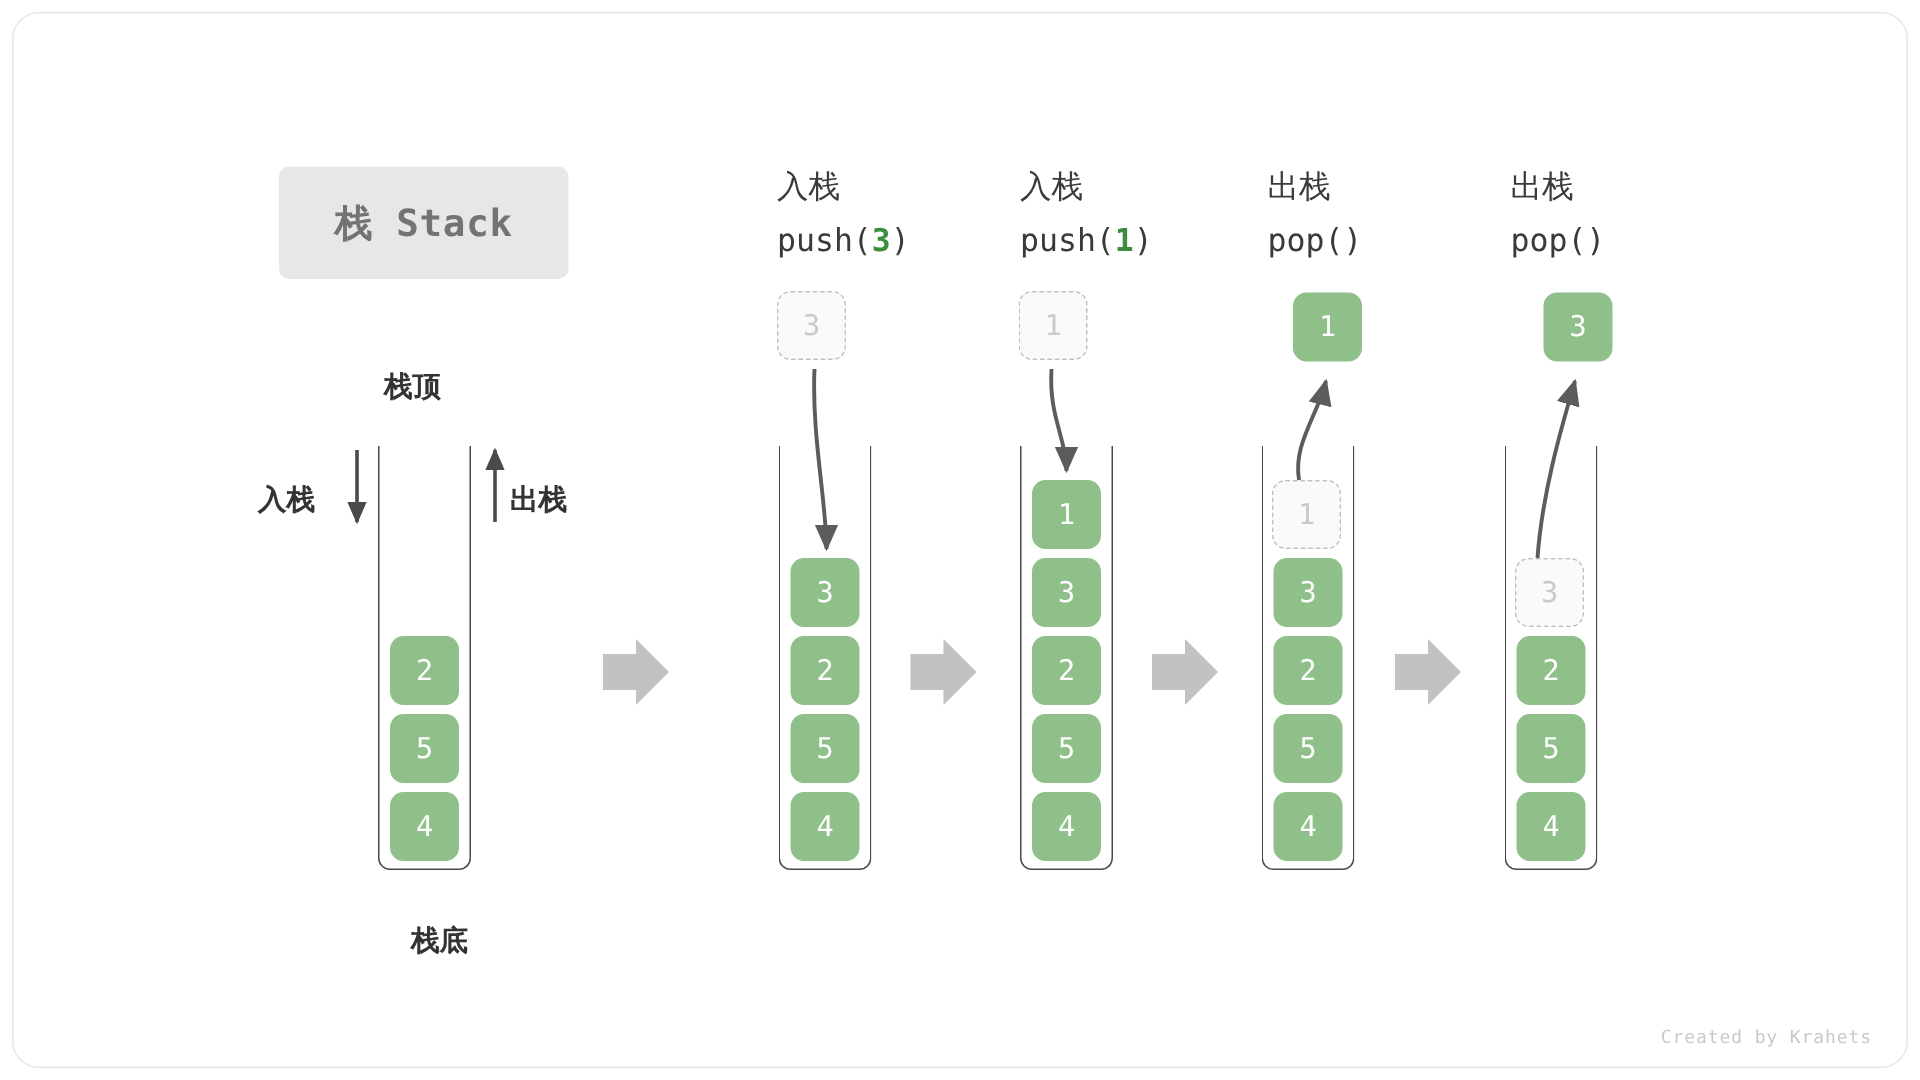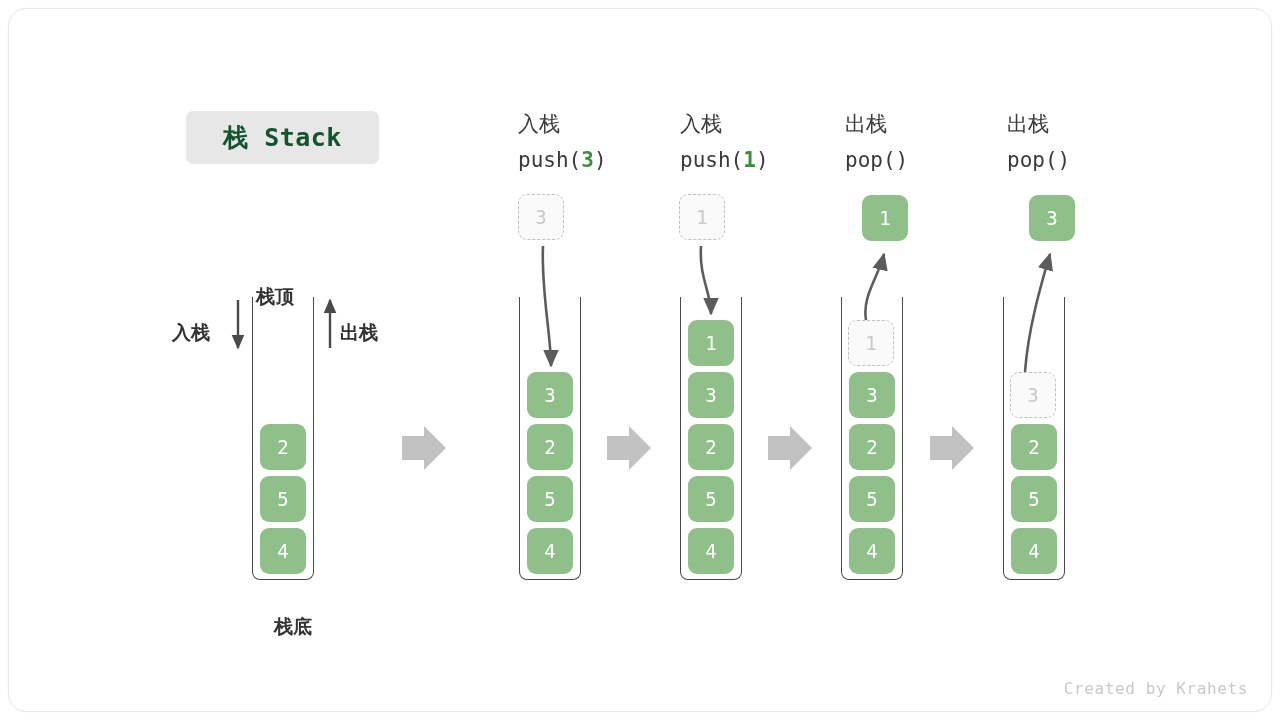--- a/index.html
+++ b/index.html
@@ -23,25 +23,25 @@
     background: #ffffff;
     border: 1px solid #e8e8e8;
     border-radius: 18px;
     box-shadow: 0 0 0 1px rgba(0,0,0,0.012);
   }
 
   
   #title-badge {
     position: absolute;
     left: 186px; top: 111px;
-    width: 193px; height: 53px;
+    width: 193px; height: 75px;
     background: #e7e7e7;
     border-radius: 7px;
     display: flex; align-items: center; justify-content: center;
-    color: #14532d;
+    color: #737373;
     font-size: 25px;
     font-weight: 700;
     letter-spacing: 0.5px;
     font-family: "DejaVu Sans Mono", "Liberation Mono", monospace;
   }
 
   
   .cn-label {
     position: absolute;
     color: #333333;
@@ -99,36 +99,36 @@
     position: absolute; left: 0; top: 0;
     width: 1280px; height: 720px;
     pointer-events: none;
   }
 
   
   #credit {
     position: absolute;
     right: 32px; bottom: 22px;
     color: #c9c9c9;
-    font-size: 16px;
+    font-size: 12px;
     letter-spacing: 0.6px;
     font-family: "DejaVu Sans Mono", "Liberation Mono", monospace;
   }
 </style>
 </head>
 <body>
 
 <div id="page">
   <div id="card"></div>
 
   <div id="title-badge">
     <span>栈 Stack</span>
   </div>
 
-  <div class="cn-label" style="left:256px; top:245px;margin-top:39px;">栈顶</div>
+  <div class="cn-label" style="left:256px; top:245px;">栈顶</div>
   <div class="cn-label" style="left:274px; top:614px;">栈底</div>
   <div class="cn-label" style="left:172px; top:320px;">入栈</div>
   <div class="cn-label" style="left:340px; top:320px;">出栈</div>
 
   <div class="col-caption" style="left:518px; top:106px;">
     <div class="cn">入栈</div>
     <div><span>push(</span><span class="arg">3</span><span>)</span></div>
   </div>
 
   <div class="col-caption" style="left:680px; top:106px;">

